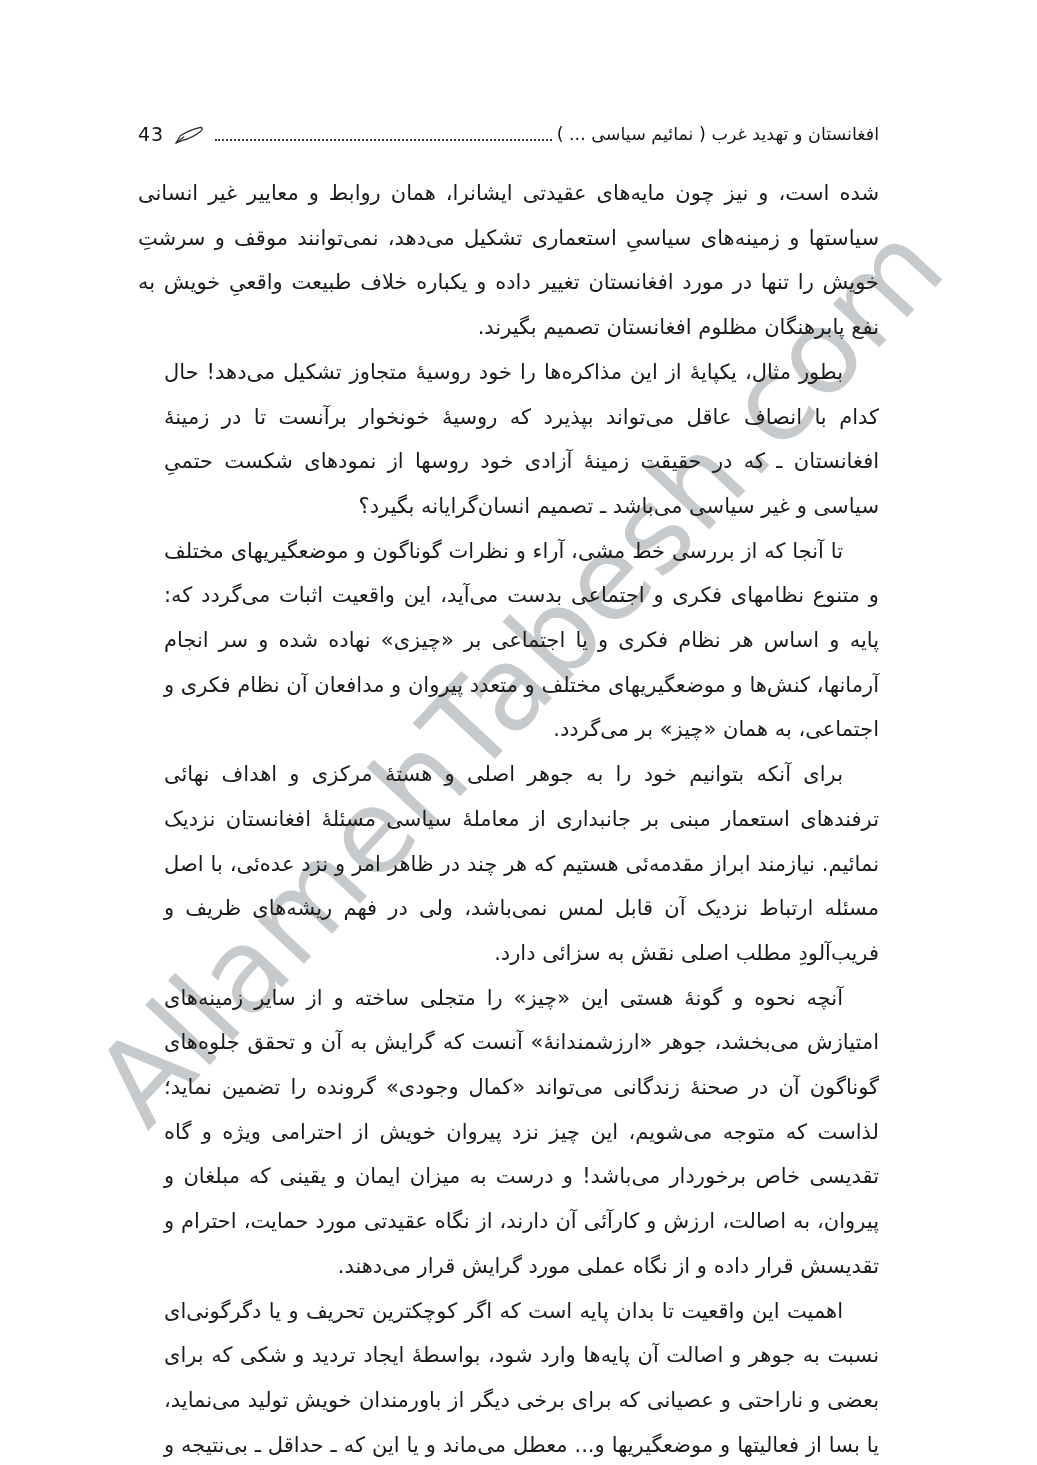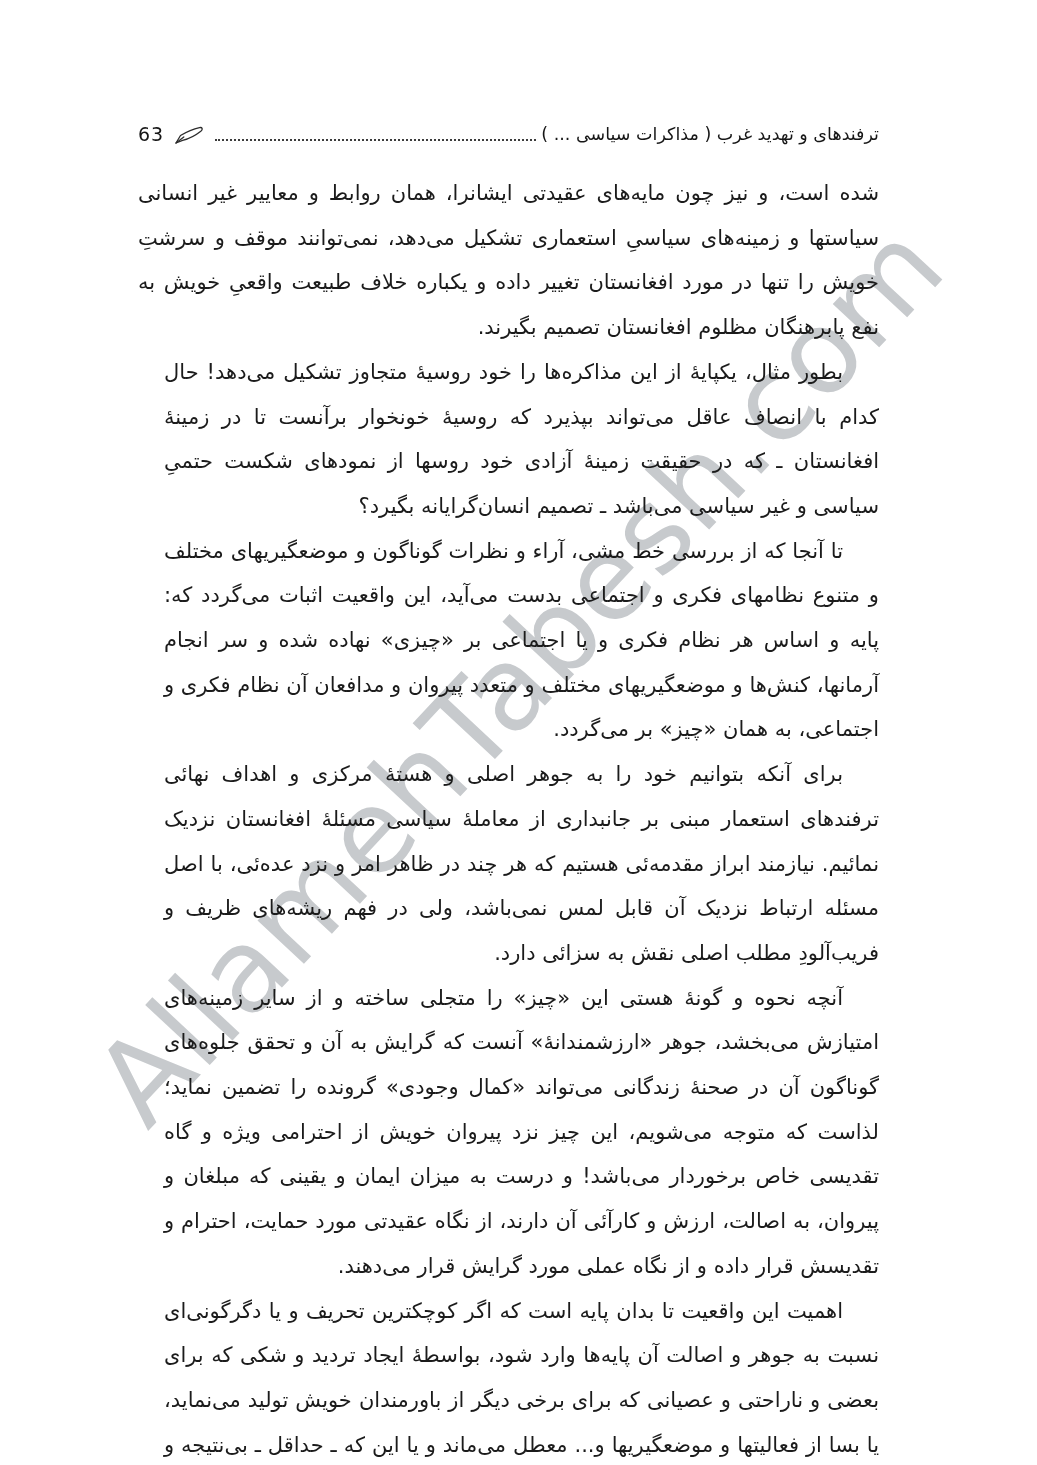--- a/index.html
+++ b/index.html
@@ -86,31 +86,31 @@
   }
 </style>
 </head>
 <body>
 
 <div class="page">
 
   <div class="watermark">AllamehTabesh.com</div>
 
   <div class="page-header">
-    <span class="header-title">ترفندهای و تهدید غرب ( مذاکرات سیاسی ... )</span>
+    <span class="header-title">افغانستان و تهدید غرب ( نمائیم سیاسی ... )</span>
     <span class="dotted-leader"></span>
     <span class="pen-wrap">
       <svg width="30" height="19" viewBox="0 0 30 19" aria-hidden="true">
         <g fill="none" stroke="#2c2c2c" stroke-width="1.3" stroke-linejoin="round" stroke-linecap="round">
           <path d="M2 17 L6.5 9.5 C14 5 20 2.8 25.5 1.6 C28.4 1 29.2 3.2 26.8 5.2 C22 9 15.5 12.6 8.6 14.4 Z"></path>
           <path d="M2 17 L9.8 11"></path>
         </g>
       </svg>
     </span>
-    <span class="page-number">63</span>
+    <span class="page-number">43</span>
   </div>
 
   <div class="page-body">
     <p class="para">شده است، و نیز چون مایه‌های عقیدتی ایشانرا، همان روابط و معاییر غیر انسانی سیاستها و زمینه‌های سیاسیِ استعماری تشکیل می‌دهد، نمی‌توانند موقف و سرشتِ خویش را تنها در مورد افغانستان تغییر داده و یکباره خلاف طبیعت واقعیِ خویش به نفع پابرهنگان مظلوم افغانستان تصمیم بگیرند.</p>
     <p class="para indent">بطور مثال، یکپایهٔ از این مذاکره‌ها را خود روسیهٔ متجاوز تشکیل می‌دهد! حال کدام با انصاف عاقل می‌تواند بپذیرد که روسیهٔ خونخوار برآنست تا در زمینهٔ افغانستان ـ که در حقیقت زمینهٔ آزادی خود روسها از نمودهای شکست حتمیِ سیاسی و غیر سیاسی می‌باشد ـ تصمیم انسان‌گرایانه بگیرد؟</p>
     <p class="para indent">تا آنجا که از بررسی خط مشی، آراء و نظرات گوناگون و موضعگیریهای مختلف و متنوع نظامهای فکری و اجتماعی بدست می‌آید، این واقعیت اثبات می‌گردد که: پایه و اساس هر نظام فکری و یا اجتماعی بر «چیزی» نهاده شده و سر انجام آرمانها، کنش‌ها و موضعگیریهای مختلف و متعدد پیروان و مدافعان آن نظام فکری و اجتماعی، به همان «چیز» بر می‌گردد.</p>
     <p class="para indent">برای آنکه بتوانیم خود را به جوهر اصلی و هستهٔ مرکزی و اهداف نهائی ترفندهای استعمار مبنی بر جانبداری از معاملهٔ سیاسی مسئلهٔ افغانستان نزدیک نمائیم. نیازمند ابراز مقدمه‌ئی هستیم که هر چند در ظاهر امر و نزد عده‌ئی، با اصل مسئله ارتباط نزدیک آن قابل لمس نمی‌باشد، ولی در فهم ریشه‌های ظریف و فریب‌آلودِ مطلب اصلی نقش به سزائی دارد.</p>
     <p class="para indent">آنچه نحوه و گونهٔ هستی این «چیز» را متجلی ساخته و از سایر زمینه‌های امتیازش می‌بخشد، جوهر «ارزشمندانهٔ» آنست که گرایش به آن و تحقق جلوه‌های گوناگون آن در صحنهٔ زندگانی می‌تواند «کمال وجودی» گرونده را تضمین نماید؛ لذاست که متوجه می‌شویم، این چیز نزد پیروان خویش از احترامی ویژه و گاه تقدیسی خاص برخوردار می‌باشد! و درست به میزان ایمان و یقینی که مبلغان و پیروان، به اصالت، ارزش و کارآئی آن دارند، از نگاه عقیدتی مورد حمایت، احترام و تقدیسش قرار داده و از نگاه عملی مورد گرایش قرار می‌دهند.</p>
     <p class="para indent">اهمیت این واقعیت تا بدان پایه است که اگر کوچکترین تحریف و یا دگرگونی‌ای نسبت به جوهر و اصالت آن پایه‌ها وارد شود، بواسطهٔ ایجاد تردید و شکی که برای بعضی و ناراحتی و عصیانی که برای برخی دیگر از باورمندان خویش تولید می‌نماید، یا بسا از فعالیتها و موضعگیریها و... معطل می‌ماند و یا این که ـ حداقل ـ بی‌نتیجه و عبث قلمداد می‌گردد. اگر چه این دگرگونی</p>
   </div>

